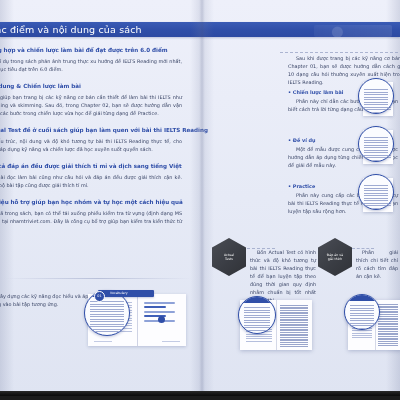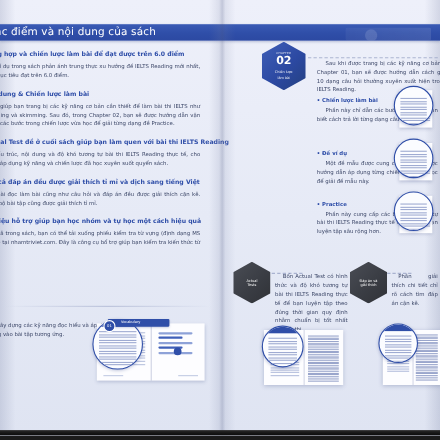--- a/index.html
+++ b/index.html
@@ -254,26 +254,20 @@
           <i></i>
           <i></i>
       </div>
     </div>
     <span class="chip-tab" style="left:10px;top:2px;width:44px;">Vocabulary</span>
     <span class="chip-badge" style="left:6px;top:3px;">01</span>
   </div>
 
   <div class="rp">
 
-    <div class="hex blue" style="left:38px;top:38px;width:40px;height:44px;">
-      <span class="kicker">CHAPTER</span>
-      <span class="num">02</span>
-      <span class="cap">Chiến lược</span>
-      <span class="cap">làm bài</span>
-    </div>
     <div class="dashline" style="left:80px;top:52px;width:118px;"></div>
 
     <div class="rp-body" style="left:88px;top:54px;width:118px;text-indent:8px;">Sau khi được trang bị các kỹ năng cơ bản ở Chapter 01, bạn sẽ được hướng dẫn cách giải 10 dạng câu hỏi thường xuyên xuất hiện trong IELTS Reading.</div>
 
     <div class="rp-bullet" style="position:absolute;left:88px;top:88px;width:110px;">• Chiến lược làm bài</div>
     <div class="rp-body" style="left:88px;top:97px;width:110px;text-indent:8px;">Phần này chỉ dẫn các bước cụ thể để bạn biết cách trả lời từng dạng câu hỏi.</div>
 
     <div class="rp-bullet" style="position:absolute;left:88px;top:136px;width:110px;">• Đề ví dụ</div>
     <div class="rp-body" style="left:88px;top:145px;width:110px;text-indent:8px;">Một đề mẫu được cung cấp và bạn được hướng dẫn áp dụng từng chiến lược vừa học để giải đề mẫu này.</div>
 

